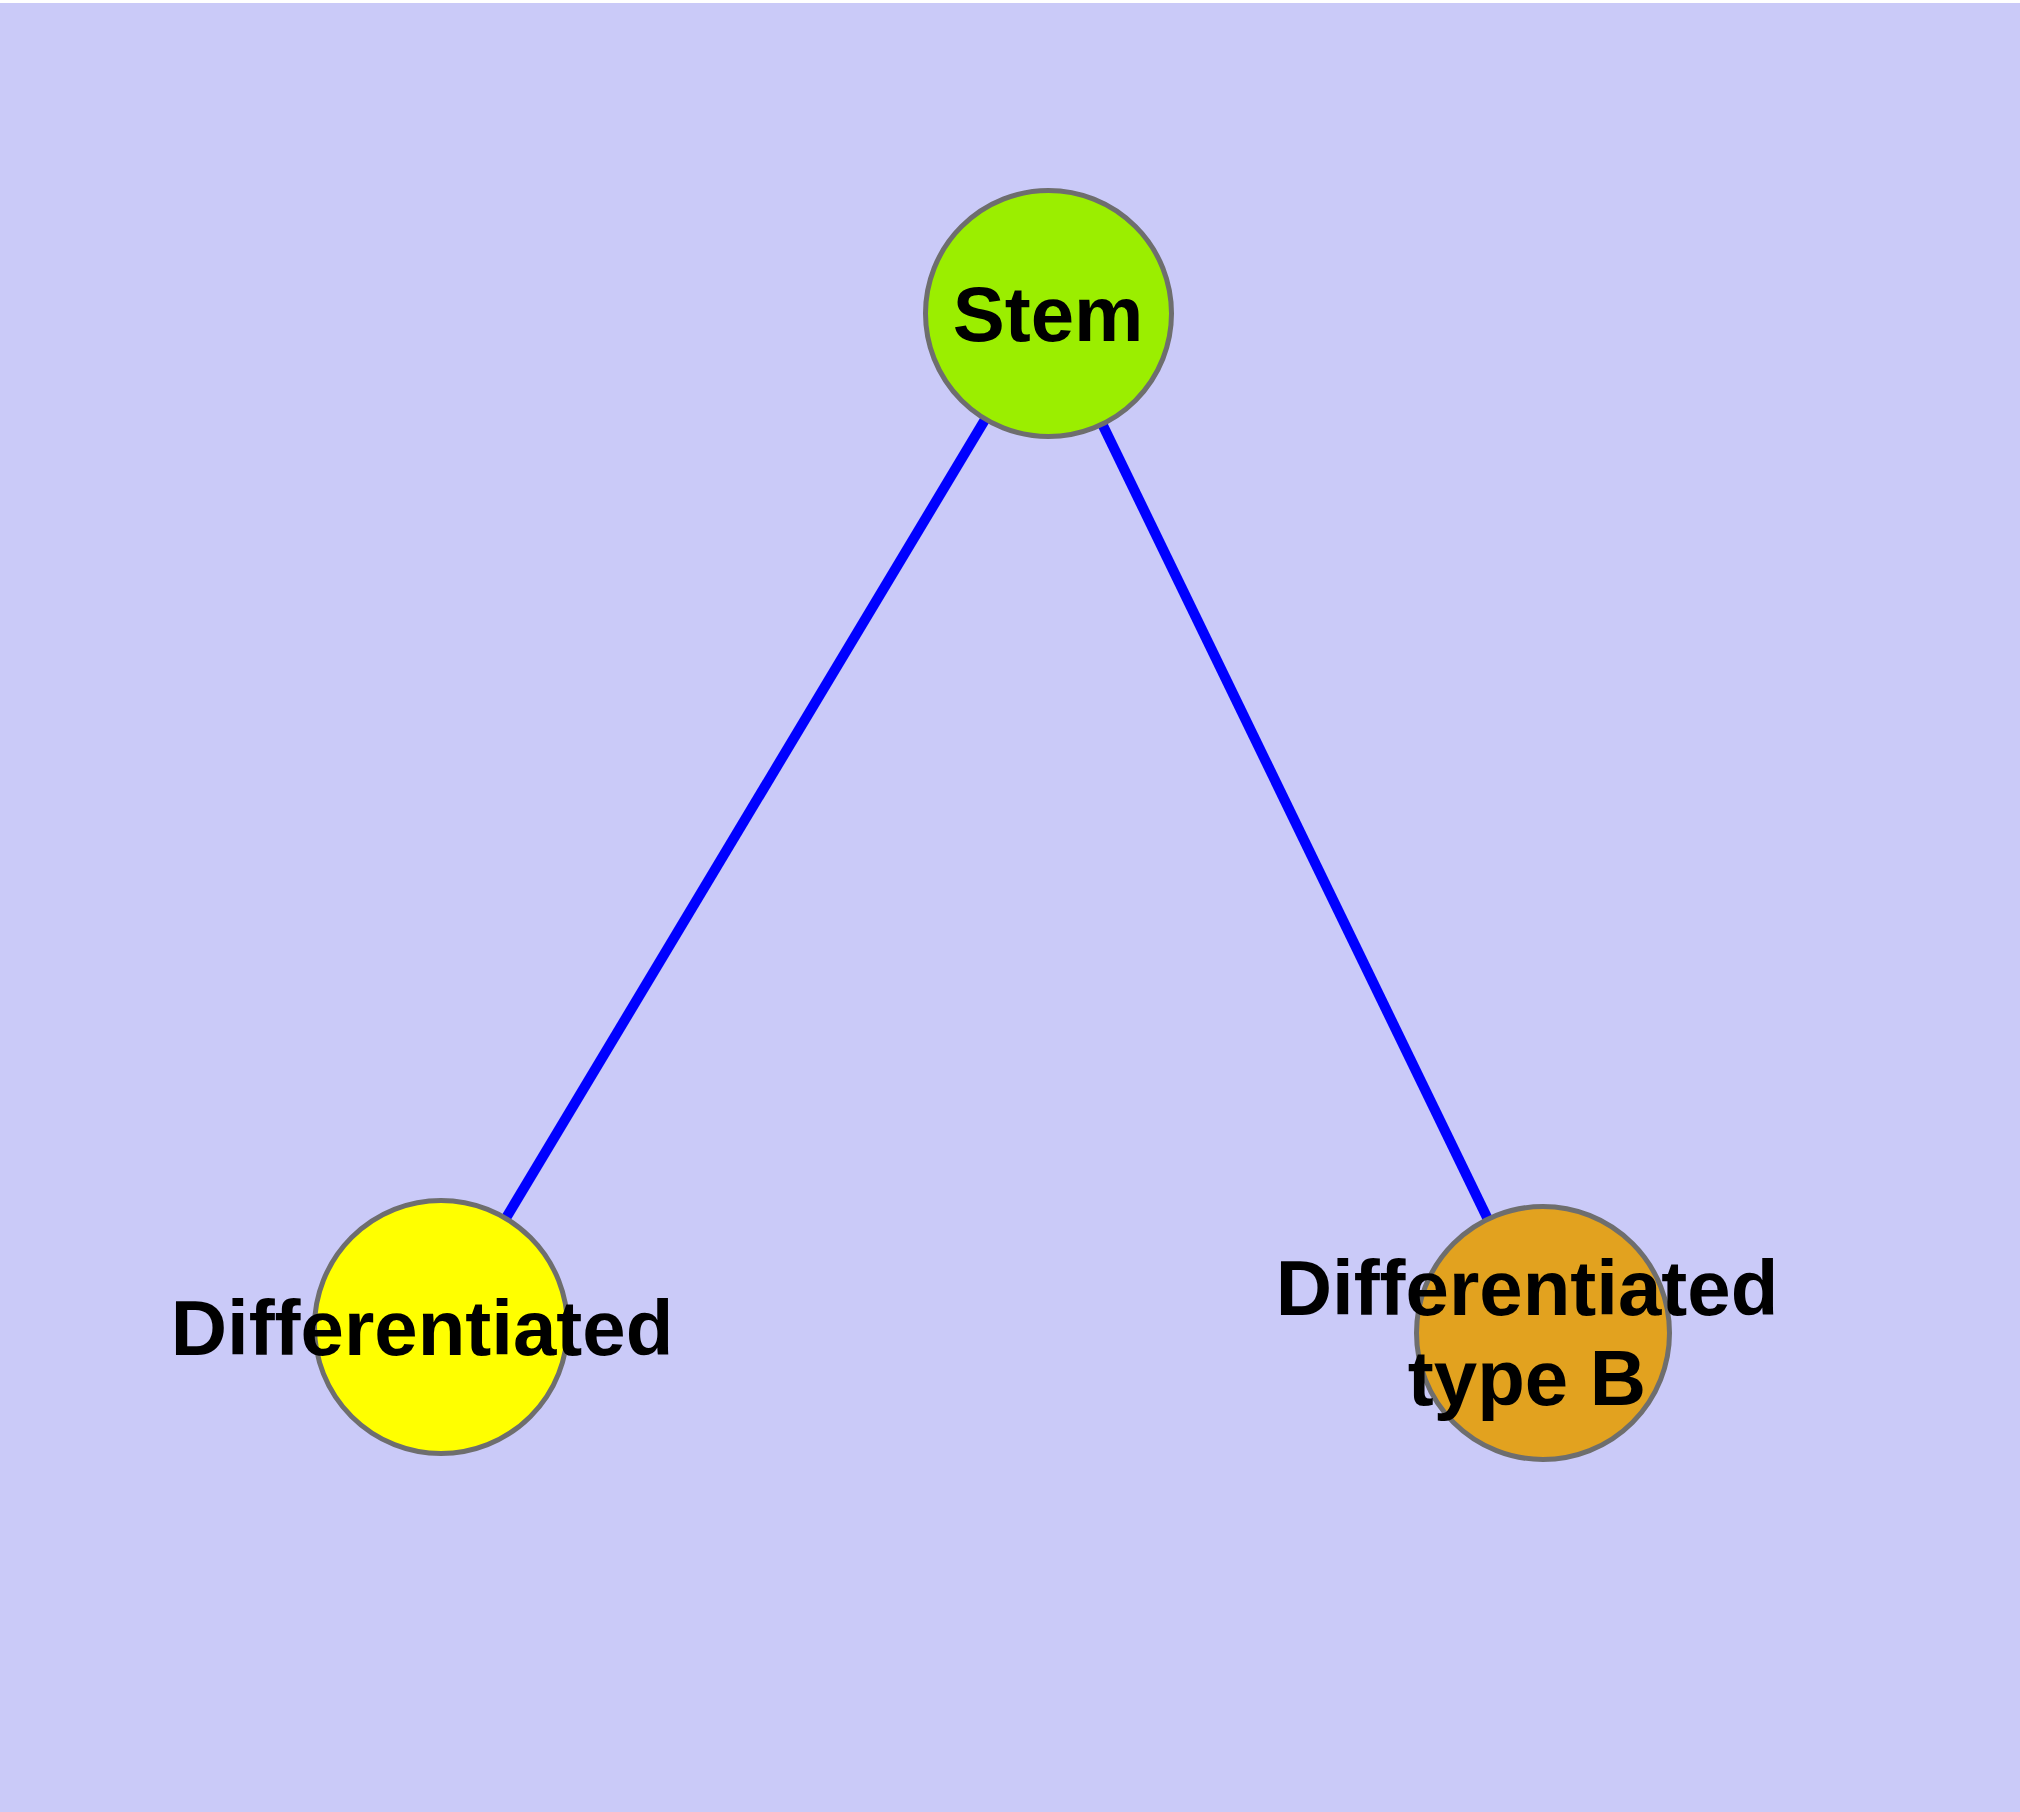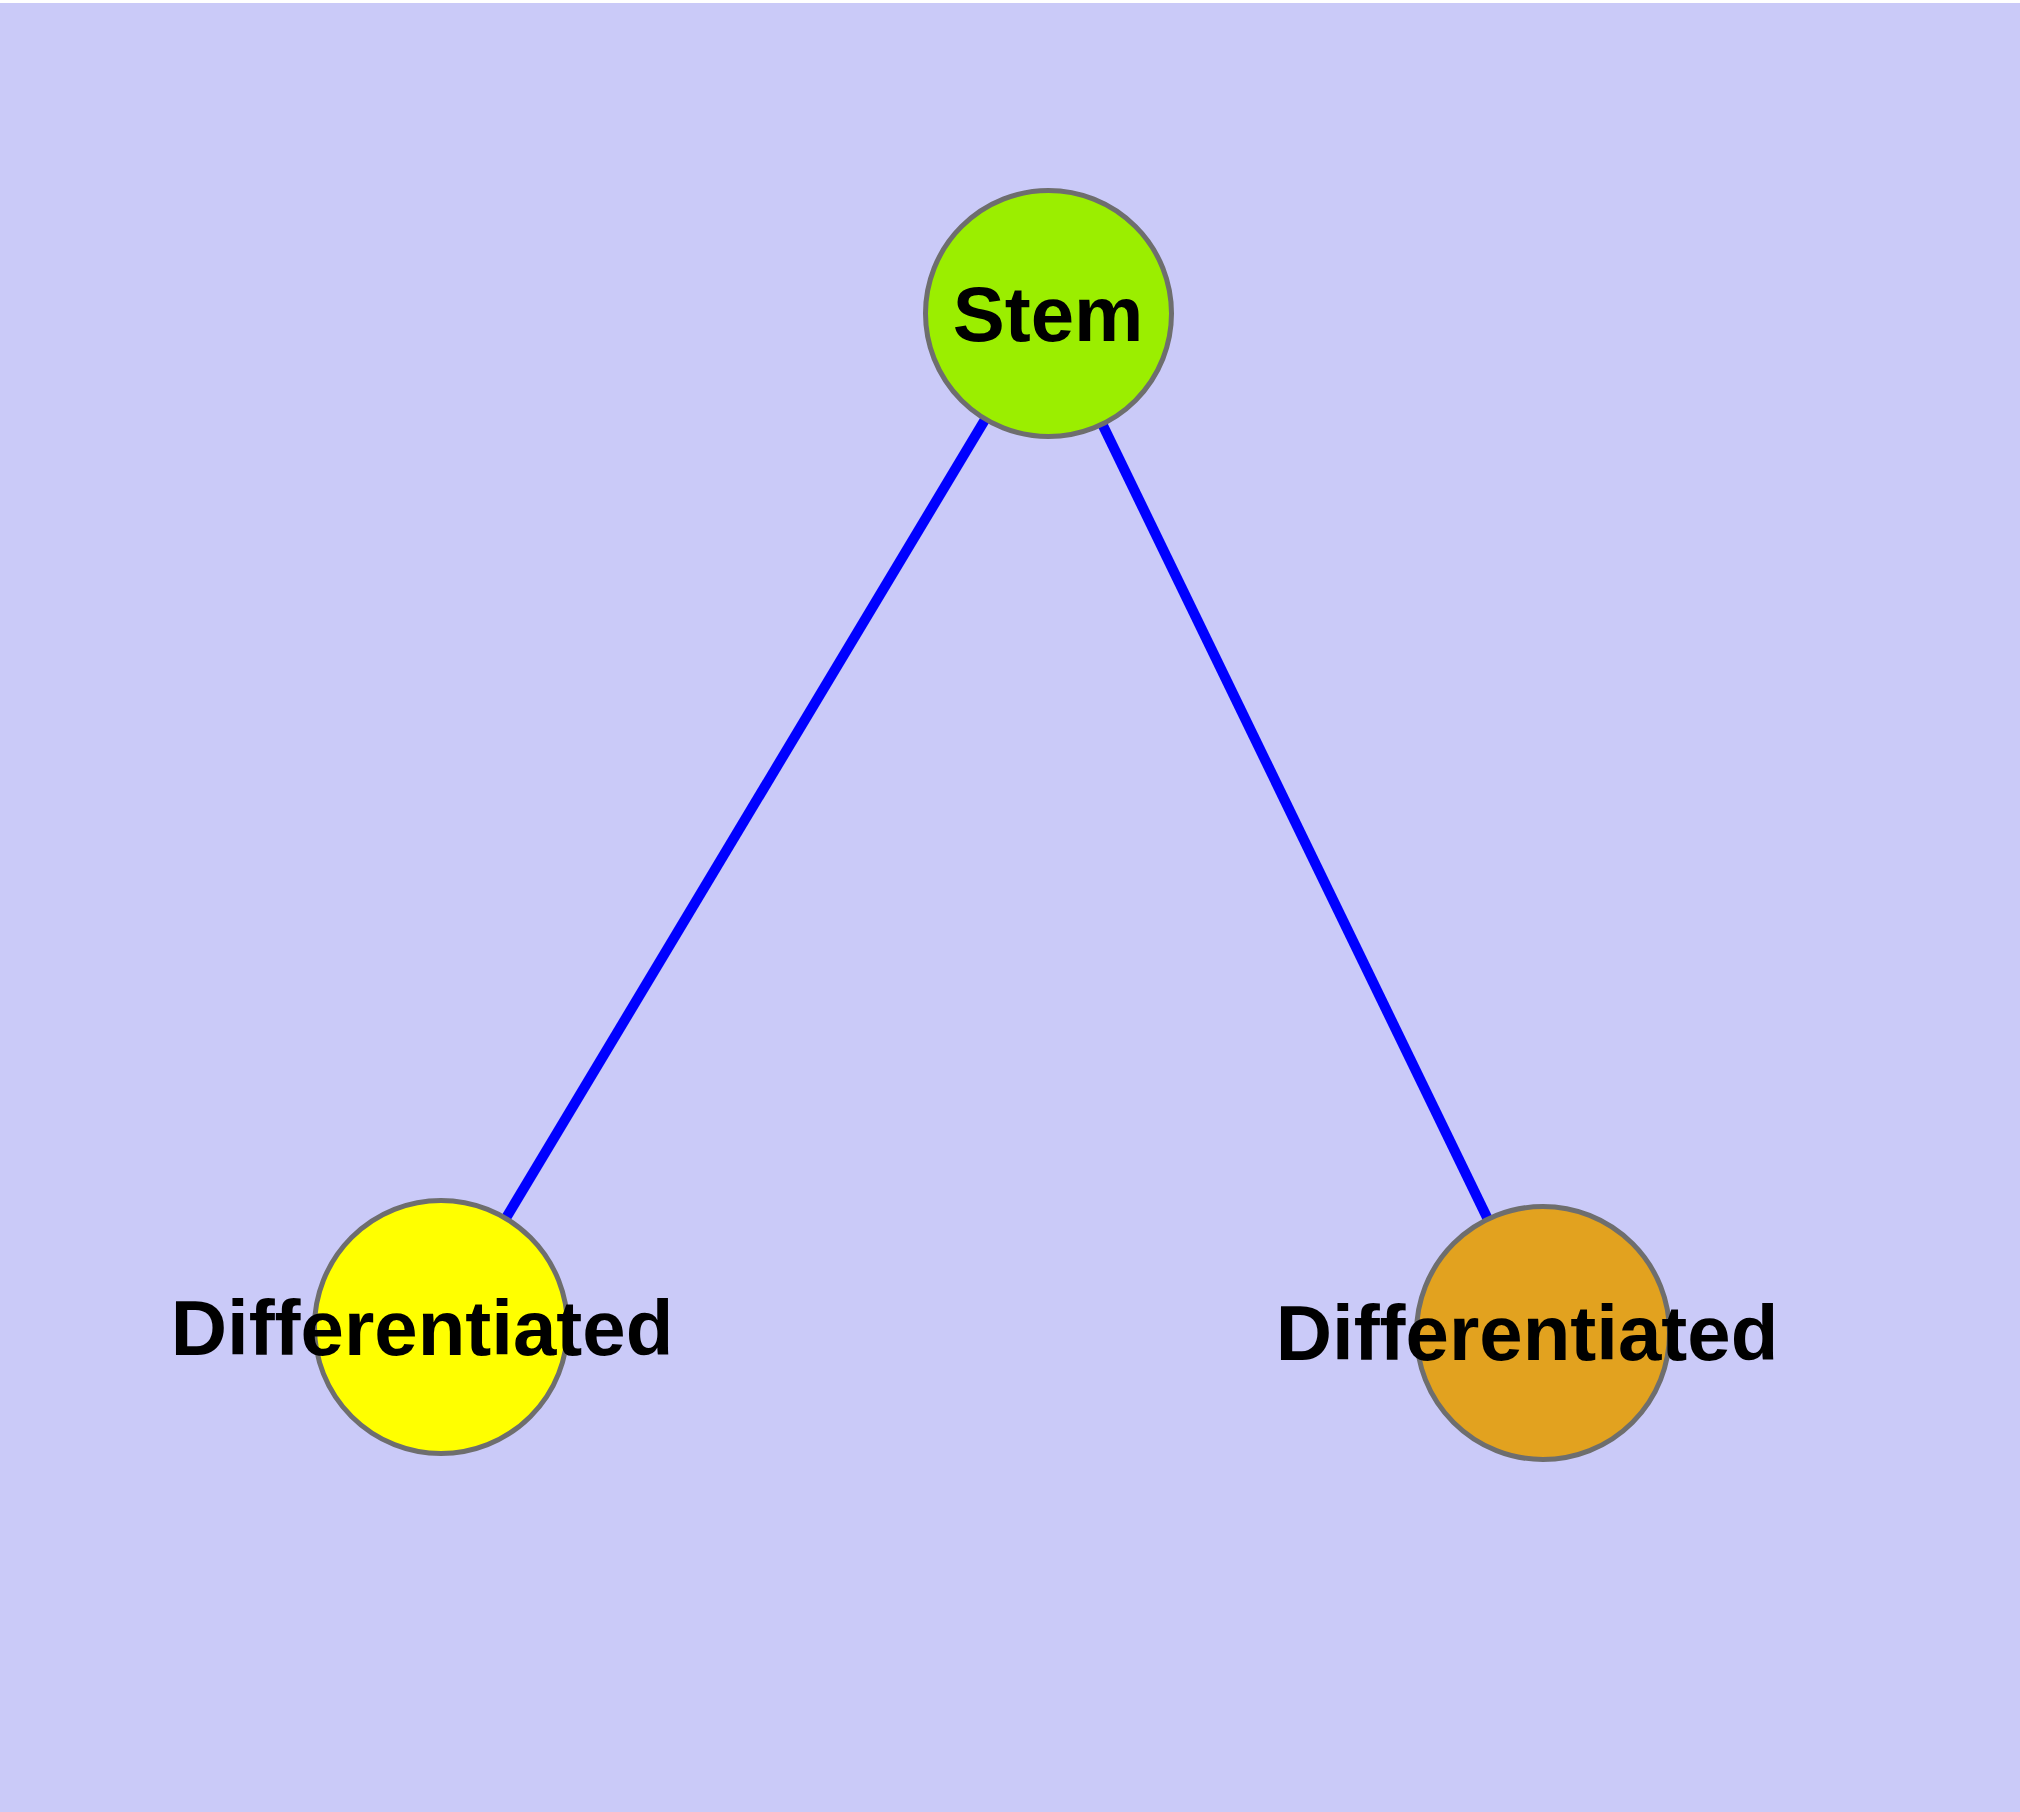--- a/index.html
+++ b/index.html
@@ -79,15 +79,16 @@
   <div class="node-label label-stem">
     <span class="label-line">Stem</span>
   </div>
 
   <div class="node-label label-a">
     <span class="label-line">Differentiated</span>
   </div>
 
   <div class="node-label label-b">
     <span class="label-line">Differentiated</span>
+    <span class="label-line">type B</span>
   </div>
 </div>
 
 
 </body></html>

